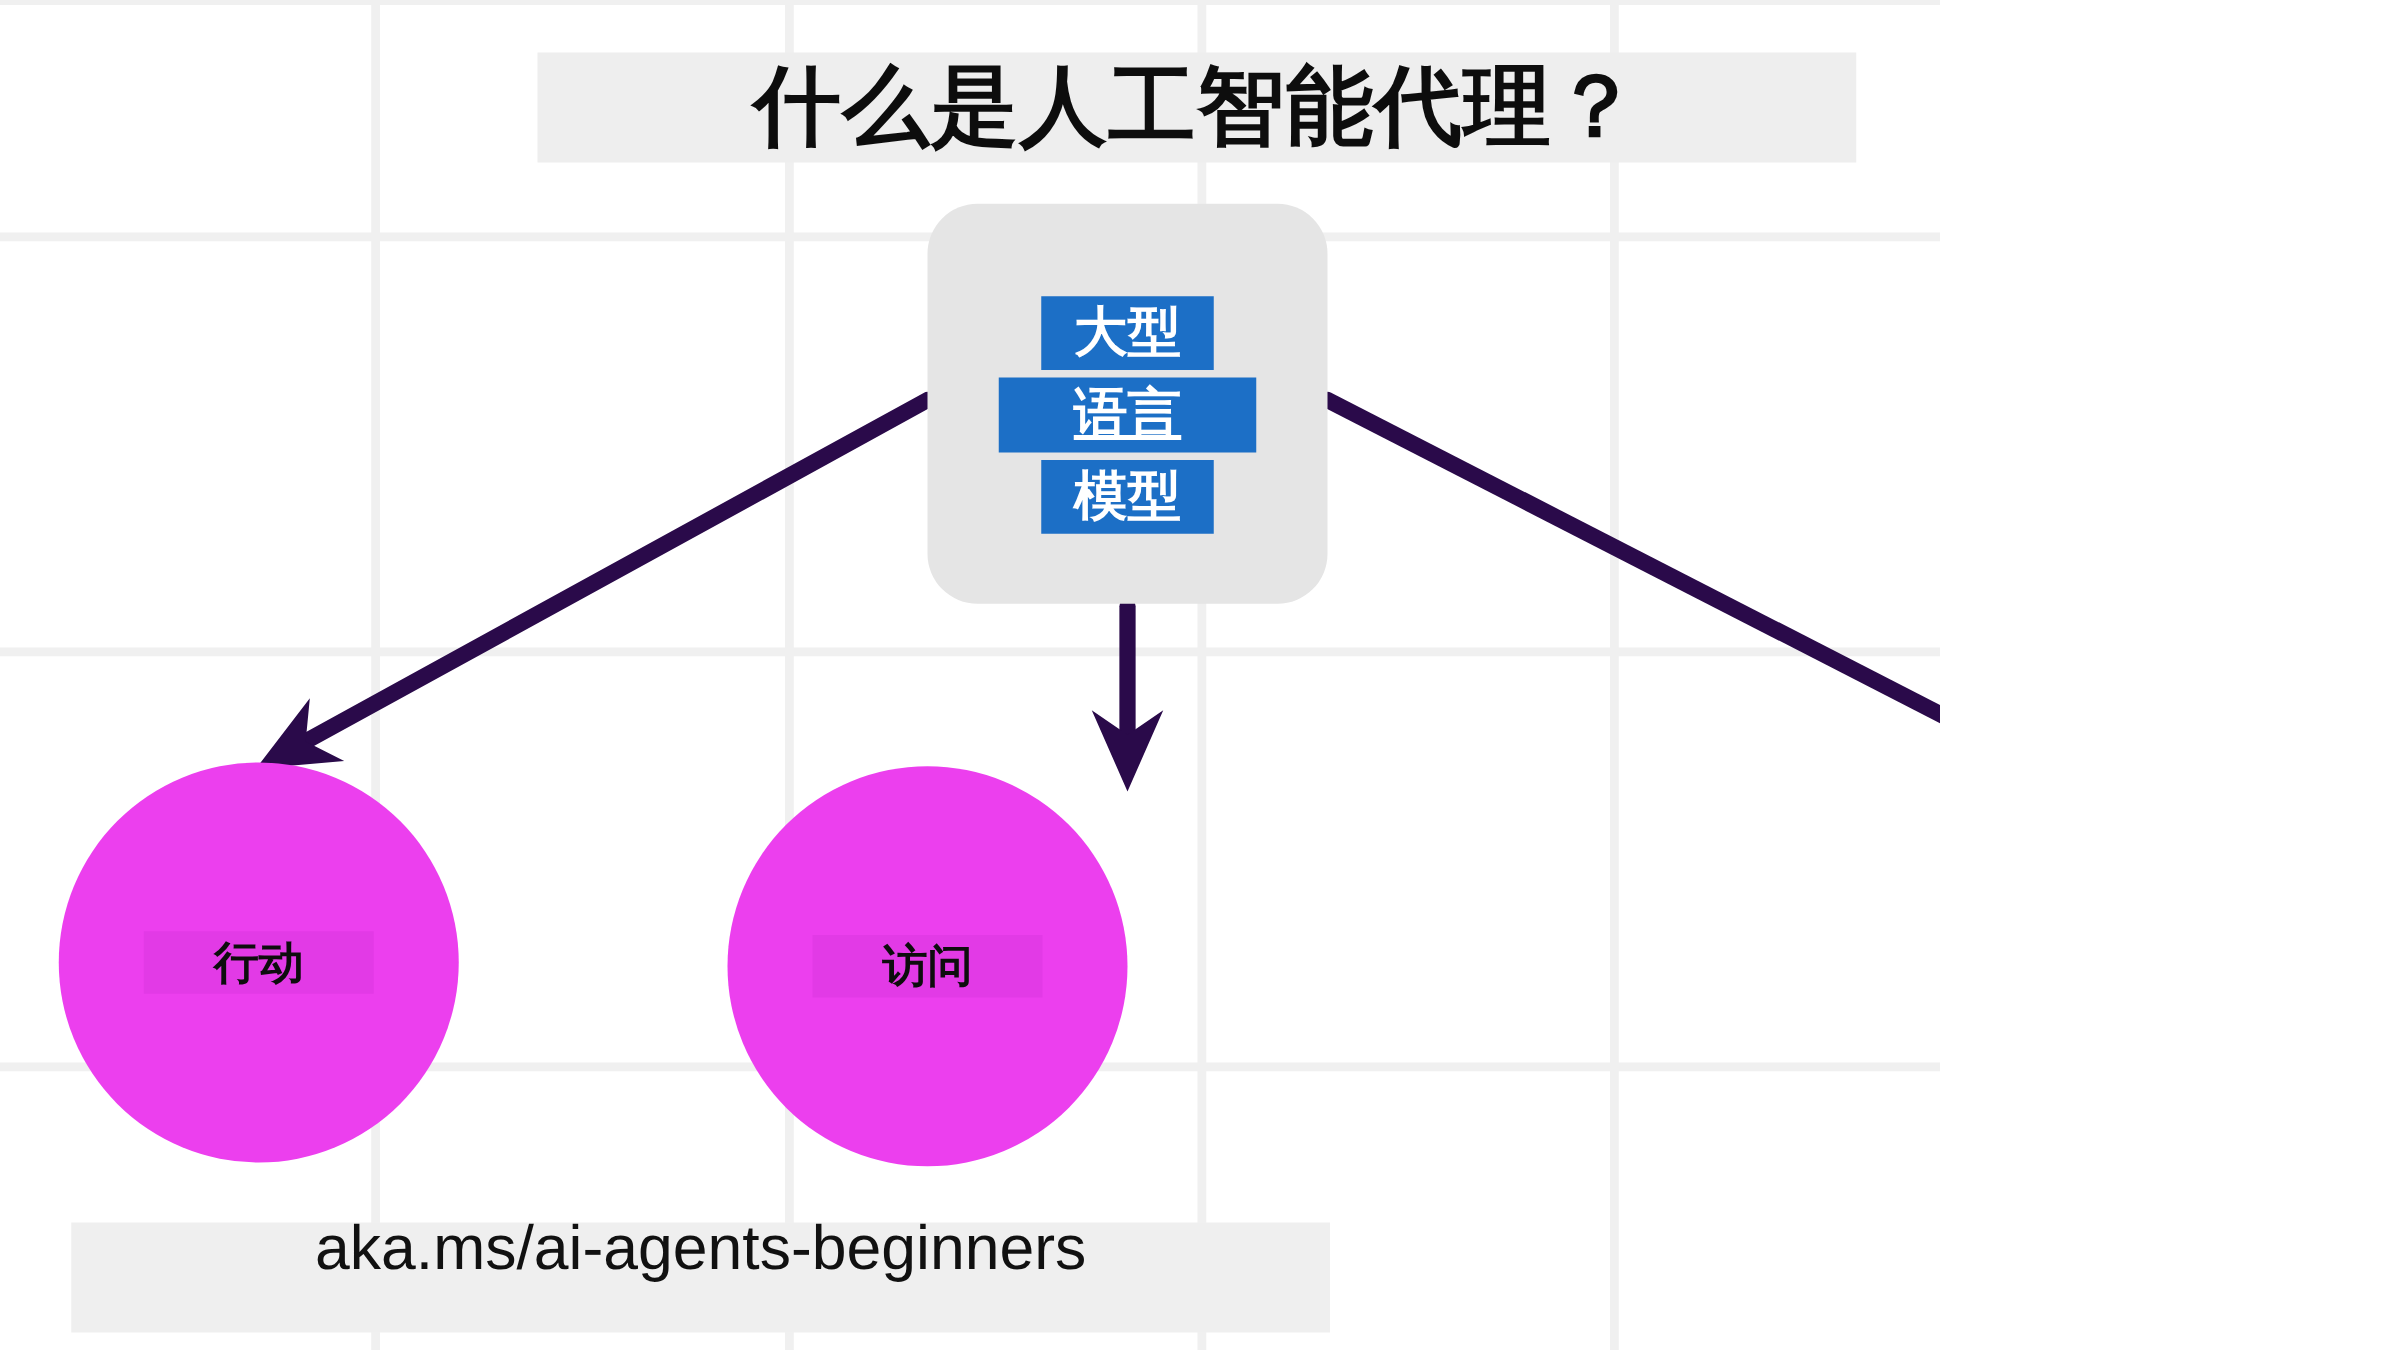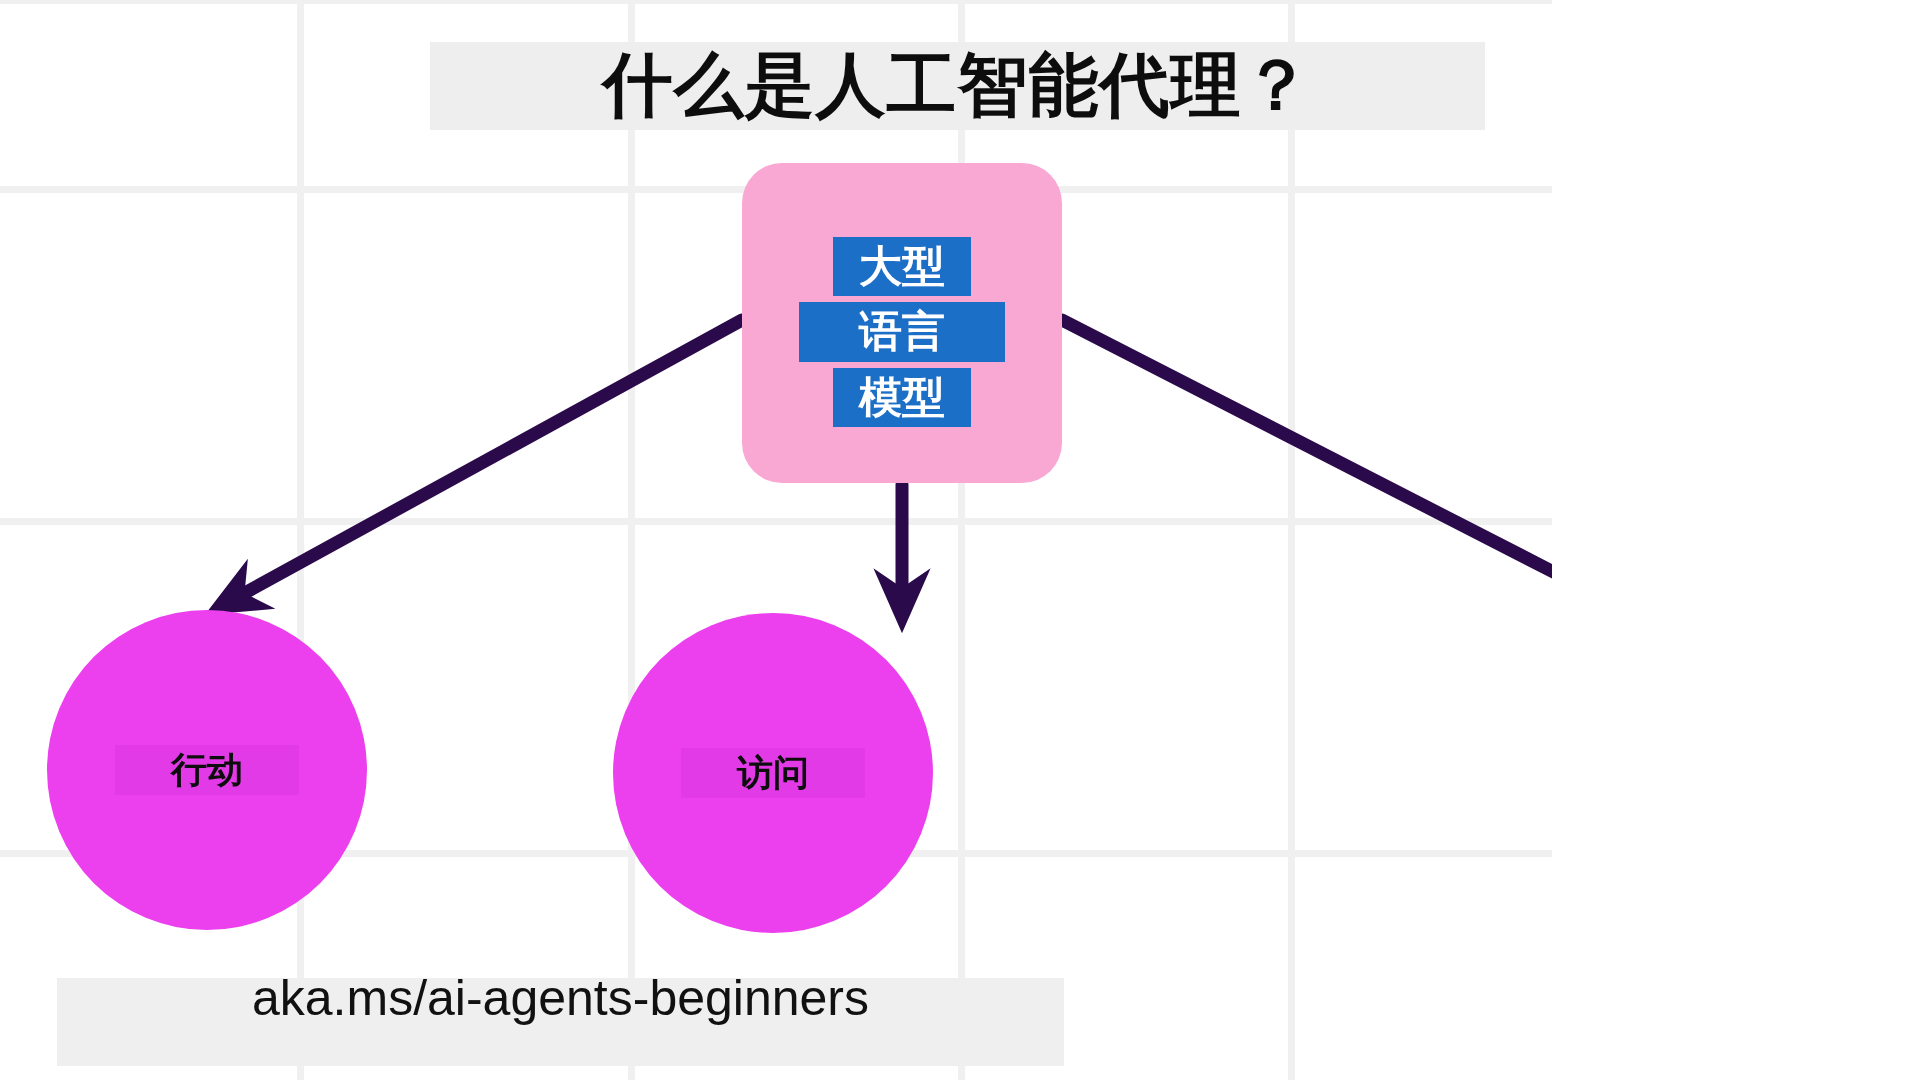--- a/index.html
+++ b/index.html
@@ -77,21 +77,21 @@
     white-space: nowrap;
   }
 
   
   .llm-node {
     position: absolute;
     left: 742px;
     top: 163px;
     width: 320px;
     height: 320px;
-    background: #f9a8d4;
+    background: #e5e5e5;
     border-radius: 40px;
     z-index: 4;
     display: flex;
     flex-direction: column;
     align-items: center;
     justify-content: center;
     gap: 6px;
     padding-top: 18px;
     box-sizing: border-box;
   }
@@ -100,20 +100,21 @@
     font-size: 43px;
     font-weight: bold;
     color: #ffffff;
     background: #1c6fc6;
     line-height: 1.28;
     padding: 2px 26px;
     white-space: nowrap;
   }
   .llm-line.wide {
     padding: 2px 60px;
+    text-decoration: underline;
   }
 
   
   .circle-node {
     position: absolute;
     border-radius: 50%;
     background: #ec3fee;
     z-index: 4;
     display: flex;
     flex-direction: column;
@@ -135,21 +136,21 @@
     padding: 2px 80px;
   }
 
   #node-action {
     left: 47px;
     top: 610px;
     width: 320px;
     height: 320px;
   }
   #node-tools {
-    left: 613px;
+    left: 582px;
     top: 613px;
     width: 320px;
     height: 320px;
   }
   #node-knowledge {
     left: 1196px;
     top: 613px;
     width: 320px;
     height: 320px;
   }

